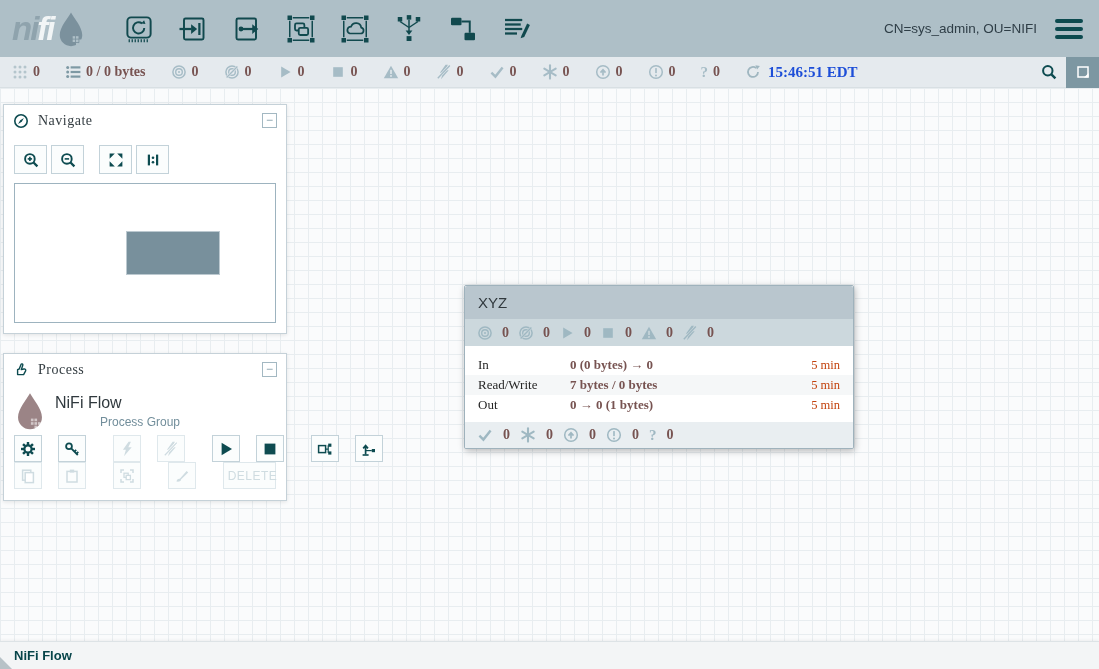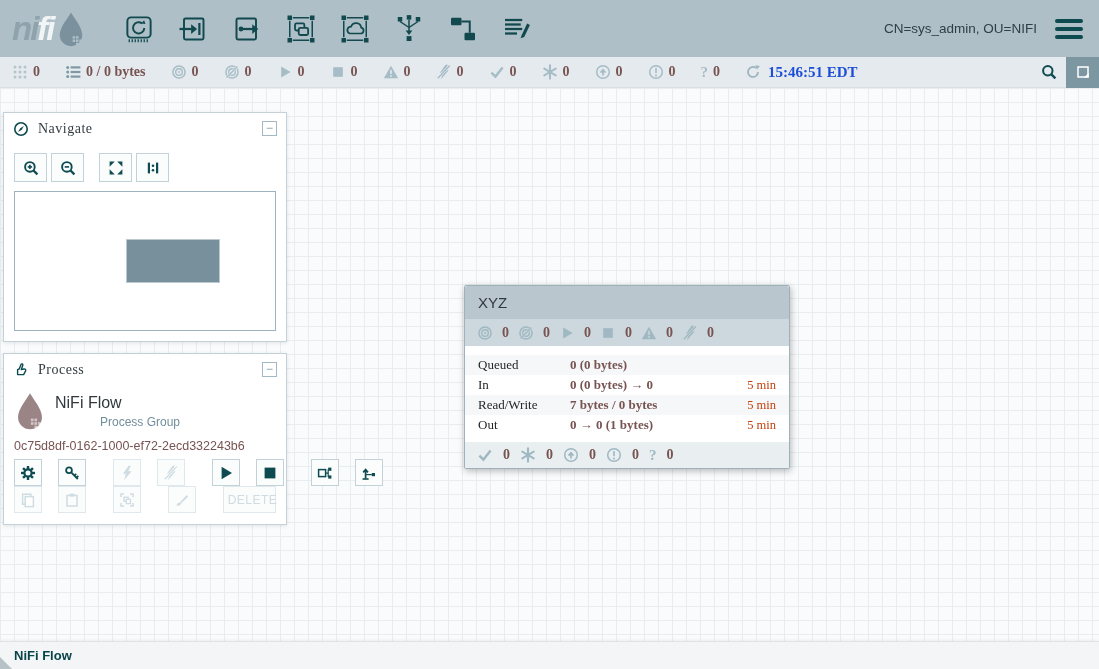--- a/index.html
+++ b/index.html
@@ -68,21 +68,21 @@
   .op-id { padding:6px 10px 4px; font-size:12.5px; color:#775351; }
   .op-rows { padding:2px 10px 11px; }
   .op-row { display:flex; gap:16px; }
   .obtn { min-width:28px; height:27px; border:1px solid #c3d2d9; background:#fbfdfd; color:#0d4b50;
           display:flex; align-items:center; justify-content:center; cursor:pointer; }
   .obtn.dis { color:#cfdce1; border-color:#dfe8ec; cursor:default; }
   .ggap { margin-left:11px; }
   .delete-btn { padding:0 10px; gap:6px; font-size:12px; letter-spacing:.5px; color:#c7d2d7; }
 
   
-  .pg { position:absolute; left:464px; top:197px; width:326px; background:#fff;
+  .pg { position:absolute; left:464px; top:197px; width:390px; background:#fff;
         border:1px solid #9fb2bc; border-radius:2px; box-shadow:1px 2px 7px rgba(0,0,0,.28); cursor:move; }
   .pg-h { height:33px; background:#b9c6ce; display:flex; align-items:center; padding:0 13px;
           font-size:15px; color:#31393e; border-radius:2px 2px 0 0; }
   .pg-ic { height:27px; background:#ccd8dd; display:flex; align-items:center; padding:0 12px; gap:9px; }
   .pg-ic .cnt, .pg-f .cnt { font-size:14px; }
   .ic-pg { color:#9fb8c2; }
   .pg-gap { height:9px; background:#fff; }
   .pg-row { height:20px; display:flex; align-items:center; padding:0 13px;
             font-family:"Liberation Serif", serif; font-size:13px; color:#262626; }
   .pg-row.alt { background:#f5f7f8; }
@@ -365,21 +365,21 @@
         <svg class="i16" viewBox="0 0 16 16">
             <rect x="3" y="3" width="10" height="10" fill="none" stroke="currentColor" stroke-width="1.5"></rect>
             <path d="M13.6 9 L9 13.6 L13.6 13.6 Z" fill="currentColor"></path>
           </svg>
       </span>
     </span>
   </div>
 
   <div class="canvas">
 
-    <div class="panel" style="top:24px;">
+    <div class="panel" style="top:16px;">
       <div class="panel-h">
         <svg class="i16 panel-hicon" viewBox="0 0 16 16">
             <circle cx="8" cy="8" r="6.2" fill="none" stroke="currentColor" stroke-width="1.6"></circle>
             <path d="M10.9 5.1 L8.8 8.8 L5.1 10.9 L7.2 7.2 Z" fill="currentColor"></path>
           </svg>
         <span class="panel-title">Navigate</span>
         <span class="collapse">−</span>
       </div>
       <div class="nav-tools">
         <span class="tbtn">
@@ -441,21 +441,20 @@
               <rect x="23" y="34" width="3" height="3"></rect>
               <rect x="27" y="34" width="3" height="3"></rect>
               <rect x="23" y="38" width="3" height="3"></rect>
             </g>
         </svg>
         <div>
           <div class="op-name">NiFi Flow</div>
           <div class="op-type">Process Group</div>
         </div>
       </div>
-      <div class="op-id">0c75d8df-0162-1000-ef72-2ecd332243b6</div>
       <div class="op-rows">
         <div class="op-row">
           <span class="obtn">
             <svg class="i16" viewBox="0 0 16 16">
                 <g stroke="currentColor" stroke-width="2.4">
                   <line x1="8" y1="1" x2="8" y2="4"></line>
                   <line x1="8" y1="12" x2="8" y2="15"></line>
                   <line x1="1" y1="8" x2="4" y2="8"></line>
                   <line x1="12" y1="8" x2="15" y2="8"></line>
                   <line x1="3.05" y1="3.05" x2="5.2" y2="5.2"></line>
@@ -583,25 +582,20 @@
           </svg>
         <span class="cnt">0</span>
         <svg class="i16 ic-pg" viewBox="0 0 16 16">
             <path d="M9.6 0.8 L3.9 8.8 H6.9 L5 15.2 L12.7 6.2 H9.3 L11.9 0.8 Z" fill="currentColor"></path>
             <line x1="1.8" y1="14.2" x2="13.8" y2="1.6" stroke="#ccd8dd" stroke-width="2.6"></line>
             <line x1="1.8" y1="14.2" x2="13.8" y2="1.6" stroke="currentColor" stroke-width="1.4"></line>
           </svg>
         <span class="cnt">0</span>
       </div>
       <div class="pg-gap"></div>
-      <div class="pg-row alt">
-        <span class="pg-lab">Queued</span>
-        <span class="pg-val">0 (0 bytes)</span>
-        <span class="pg-per"></span>
-      </div>
       <div class="pg-row">
         <span class="pg-lab">In</span>
         <span class="pg-val">0 (0 bytes) → 0</span>
         <span class="pg-per">5 min</span>
       </div>
       <div class="pg-row alt">
         <span class="pg-lab">Read/Write</span>
         <span class="pg-val">7 bytes / 0 bytes</span>
         <span class="pg-per">5 min</span>
       </div>

